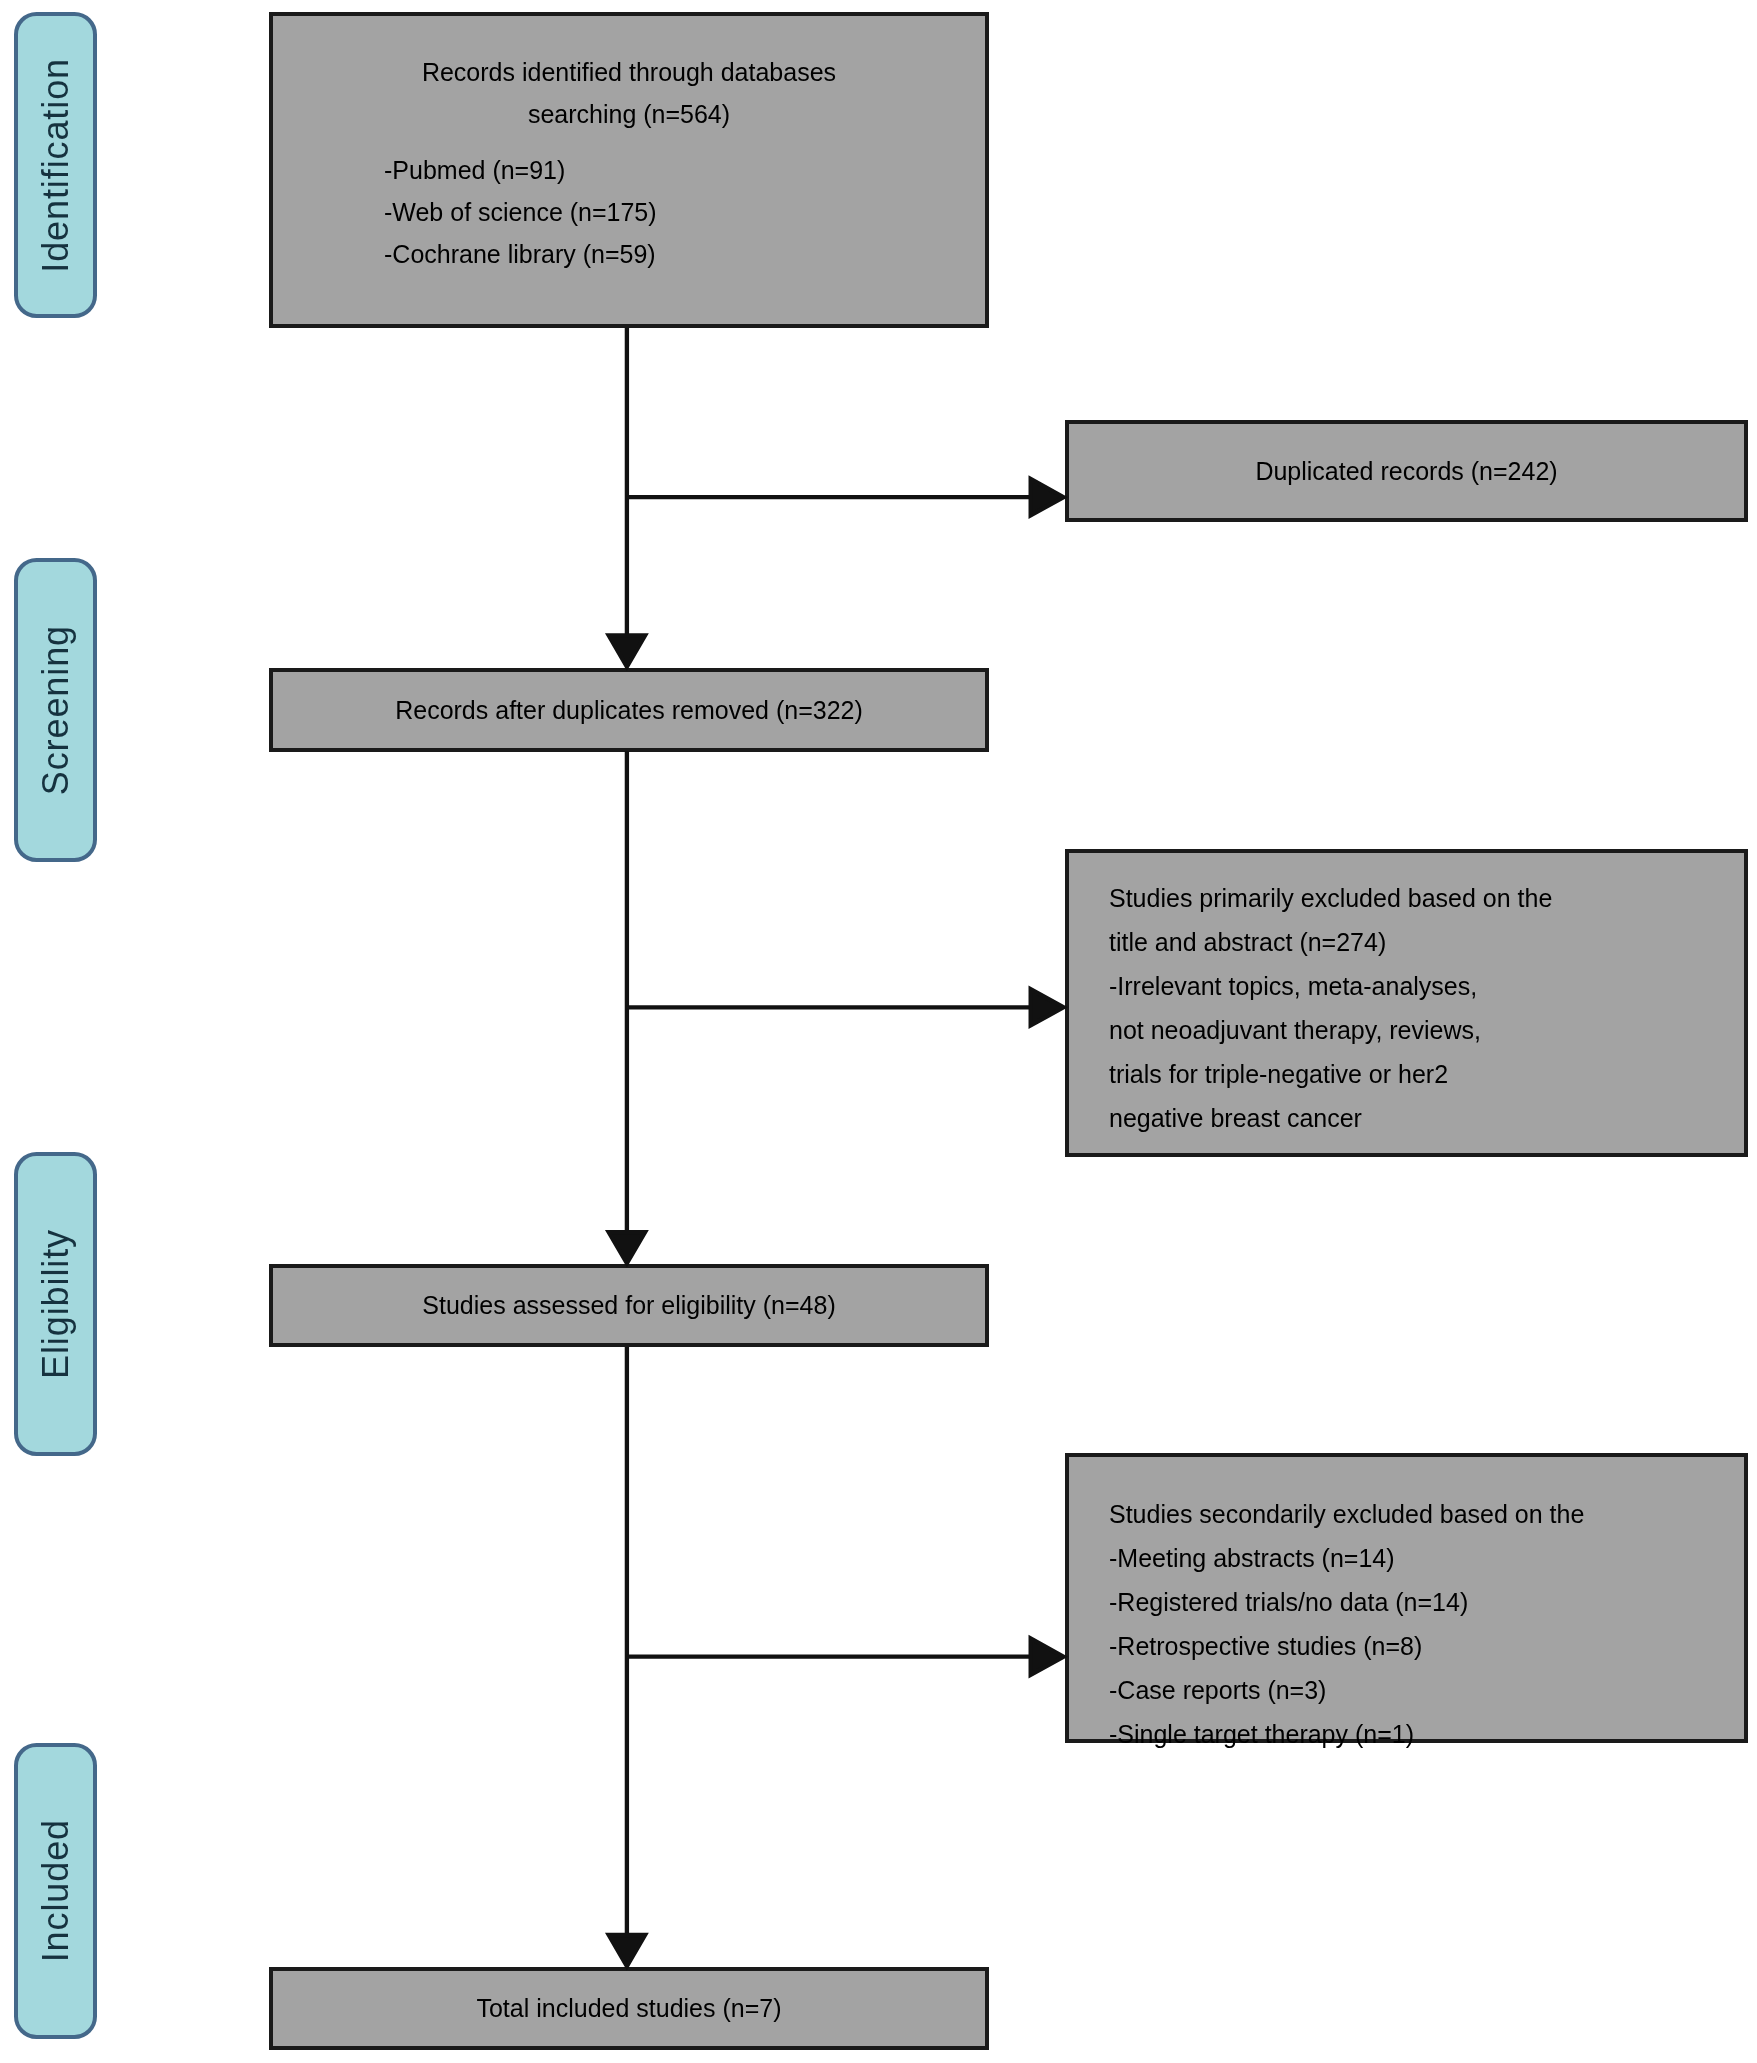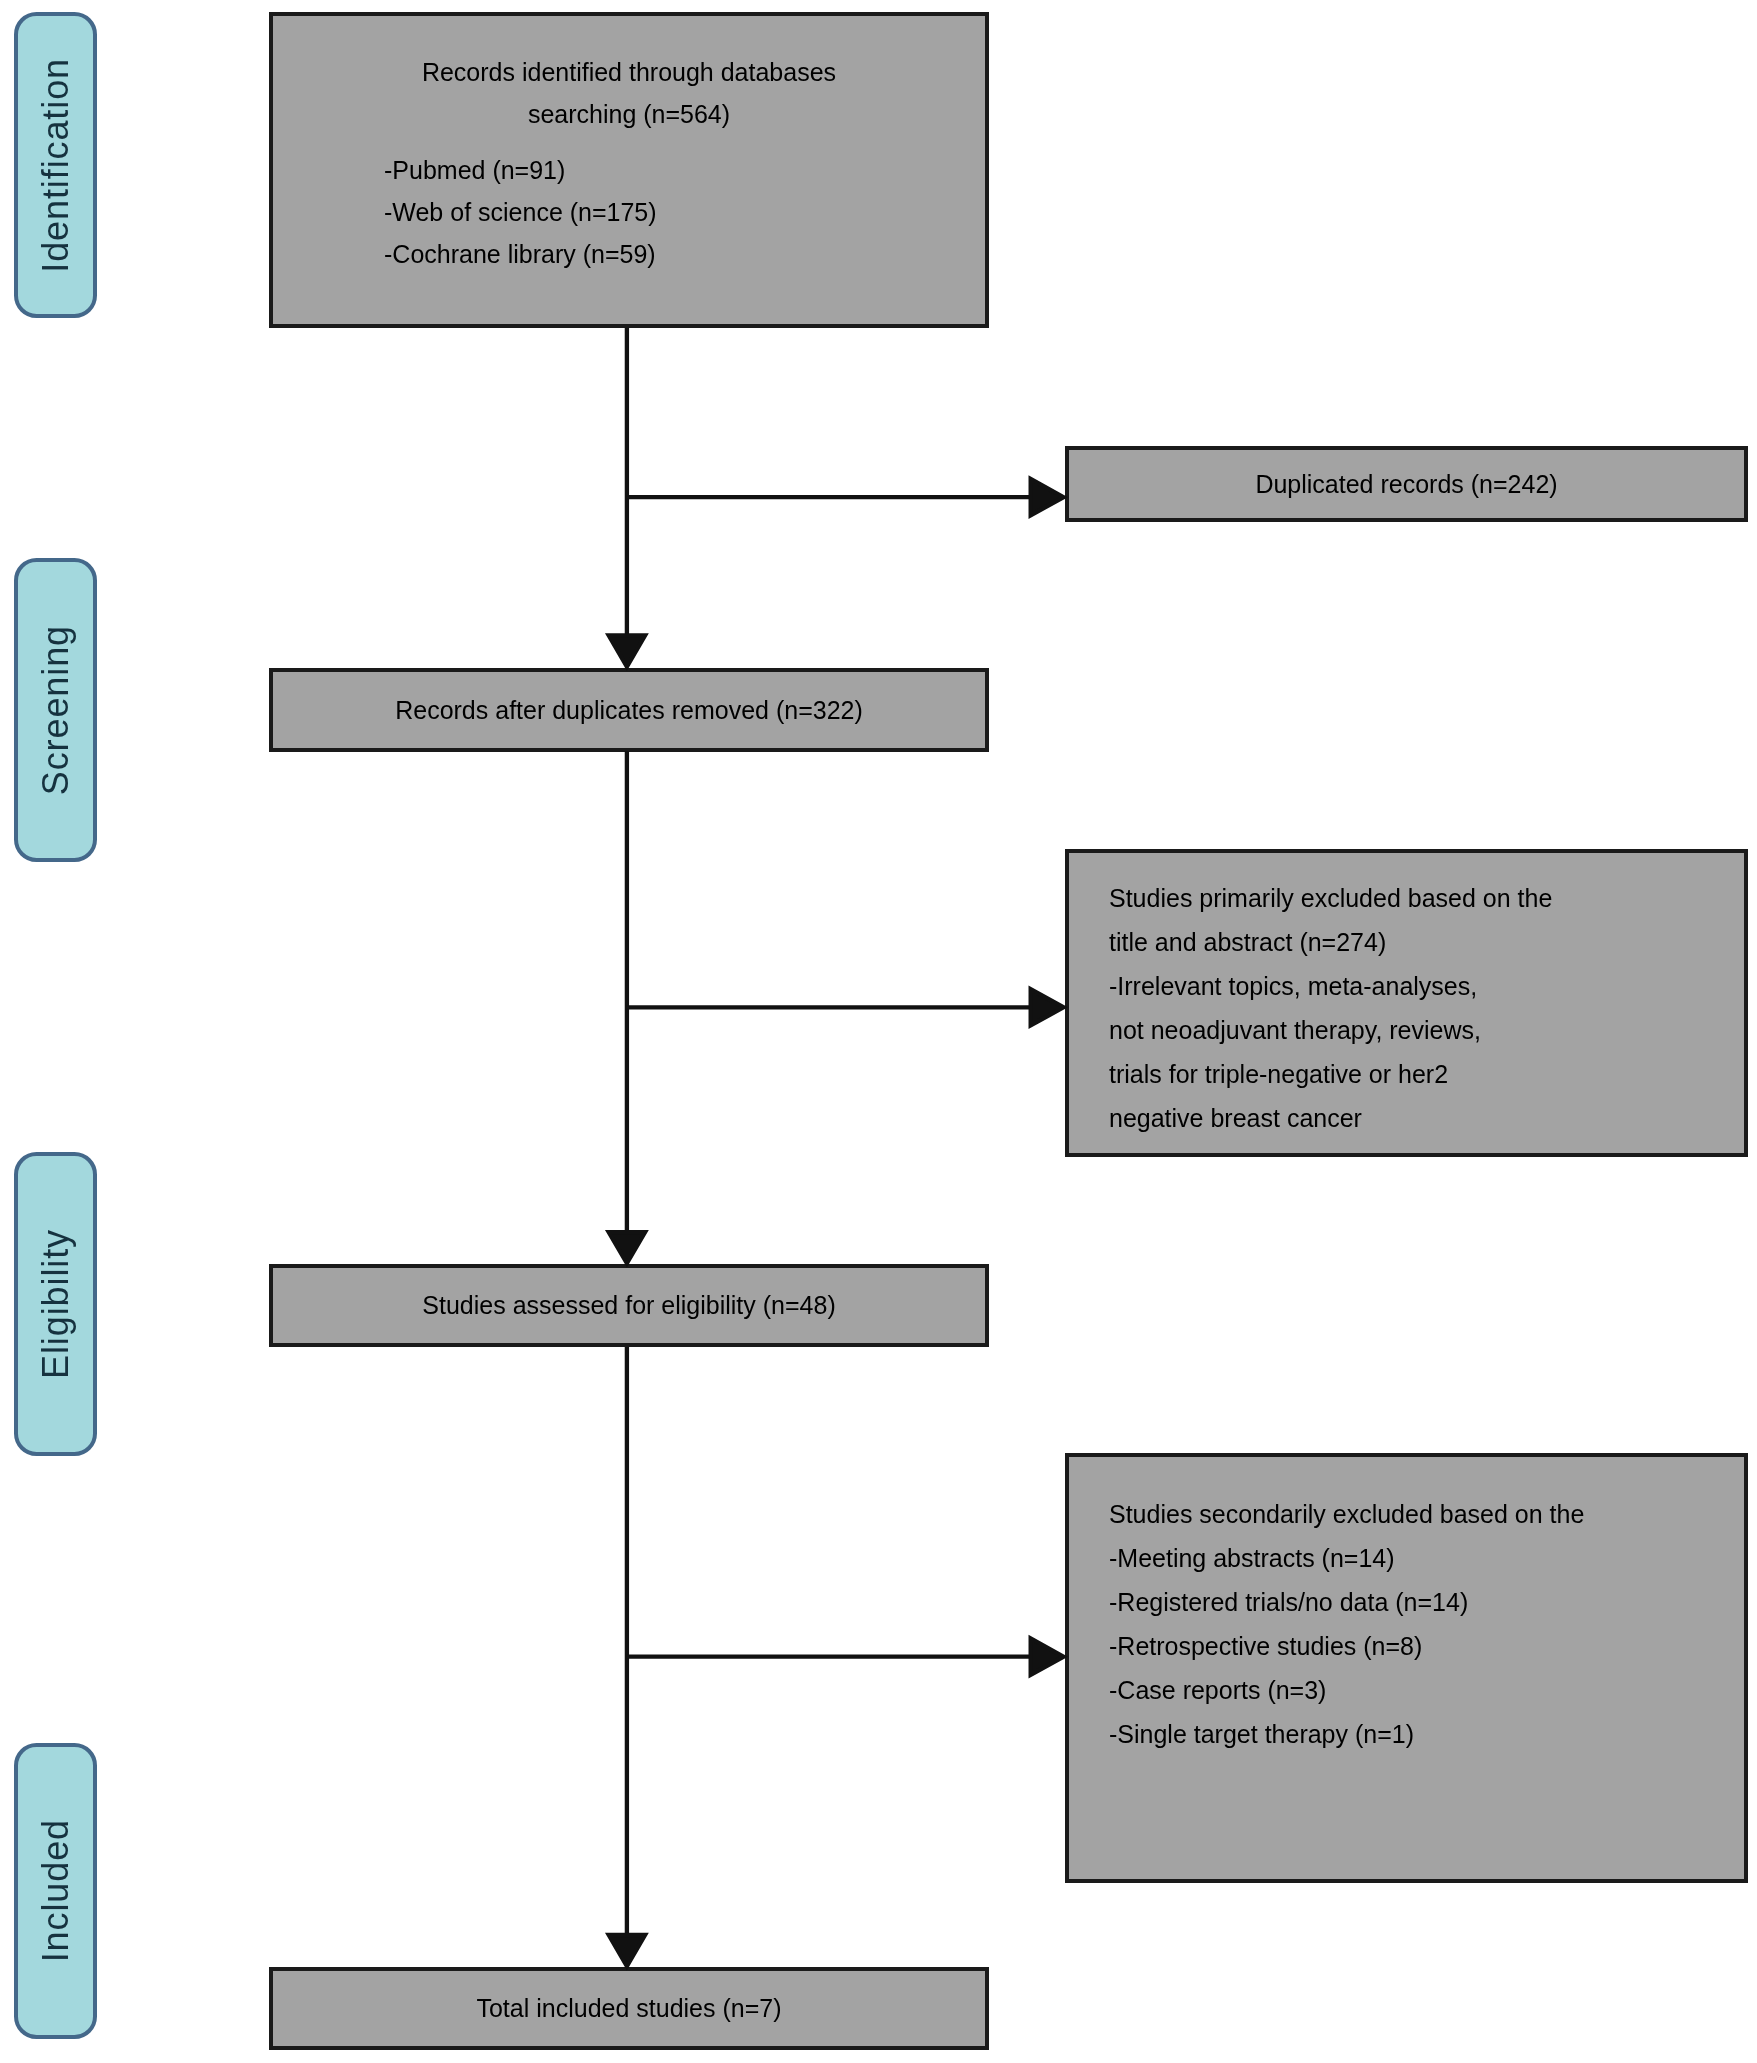--- a/index.html
+++ b/index.html
@@ -103,36 +103,36 @@
   </div>
 
   <div class="fbox center" style="left:269px;top:1264px;width:720px;height:83px;">
     <div class="line">Studies assessed for eligibility (n=48)</div>
   </div>
 
   <div class="fbox center" style="left:269px;top:1967px;width:720px;height:83px;">
     <div class="line">Total included studies (n=7)</div>
   </div>
 
-  <div class="fbox center" style="left:1065px;top:446px;width:683px;height:76px;">
+  <div class="fbox center" style="left:1065px;top:420px;width:683px;height:102px;">
     <div class="line">Duplicated records (n=242)</div>
   </div>
 
   <div class="fbox" style="left:1065px;top:849px;width:683px;height:308px;padding:22.5px 21px 0 40px;">
     <div class="textblock">
       <div>Studies primarily excluded based on the</div>
       <div>title and abstract (n=274)</div>
       <div>-Irrelevant topics, meta-analyses,</div>
       <div>not neoadjuvant therapy, reviews,</div>
       <div>trials for triple-negative or her2</div>
       <div>negative breast cancer</div>
     </div>
   </div>
 
-  <div class="fbox" style="left:1065px;top:1453px;width:683px;height:430px;padding:35px 21px 0 40px;">
+  <div class="fbox" style="left:1065px;top:1453px;width:683px;height:290px;padding:35px 21px 0 40px;">
     <div class="textblock">
       <div>Studies secondarily excluded based on the</div>
       <div>-Meeting abstracts (n=14)</div>
       <div>-Registered trials/no data (n=14)</div>
       <div>-Retrospective studies (n=8)</div>
       <div>-Case reports (n=3)</div>
       <div>-Single target therapy (n=1)</div>
     </div>
   </div>
 

